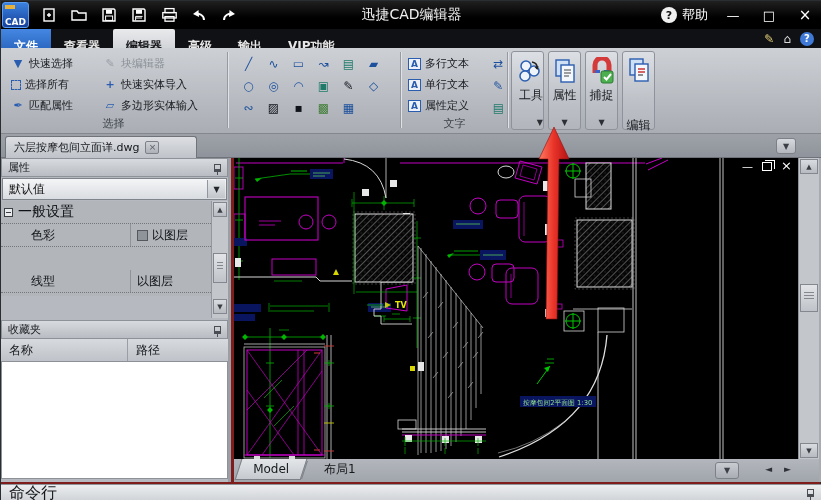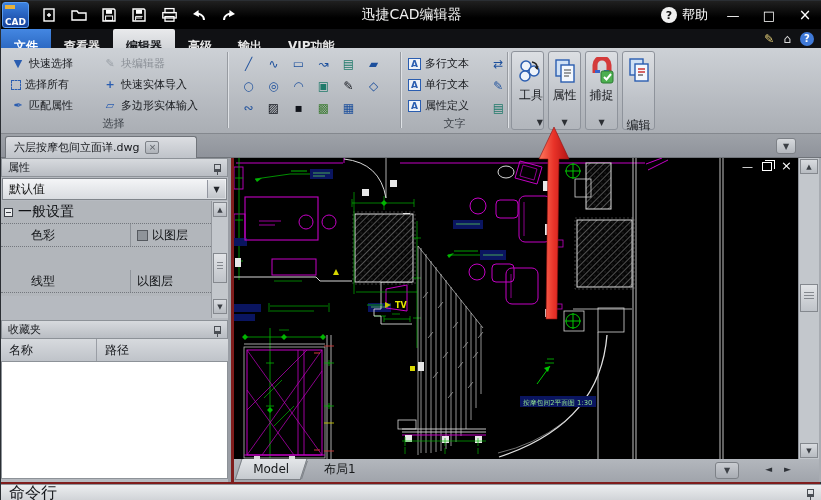--- a/index.html
+++ b/index.html
@@ -379,21 +379,21 @@
     <div style="position:relative;height:22px;">
       <div class="vscroll" style="height:22px;border-top:none;">
         <div class="sbtn" style="top:3px;">▼</div>
       </div>
     </div>
     <div class="phead" style="margin-top:2px;">
       <span>收藏夹</span>
       <span class="pin"></span>
     </div>
     <div class="favcols">
-      <div class="favcol" style="width:96px;">名称</div>
+      <div class="favcol" style="width:127px;">名称</div>
       <div class="favcol" style="flex:1;border-right:none;">路径</div>
     </div>
     <div class="favlist" style="height:117px;"></div>
   </div>
 
   <div class="canvaswrap">
     <div class="drawing">
       <svg width="564" height="301" viewBox="0 0 564 301">
         <defs>
           <pattern id="h1" width="5" height="5" patternUnits="userSpaceOnUse" patternTransform="rotate(45)">

